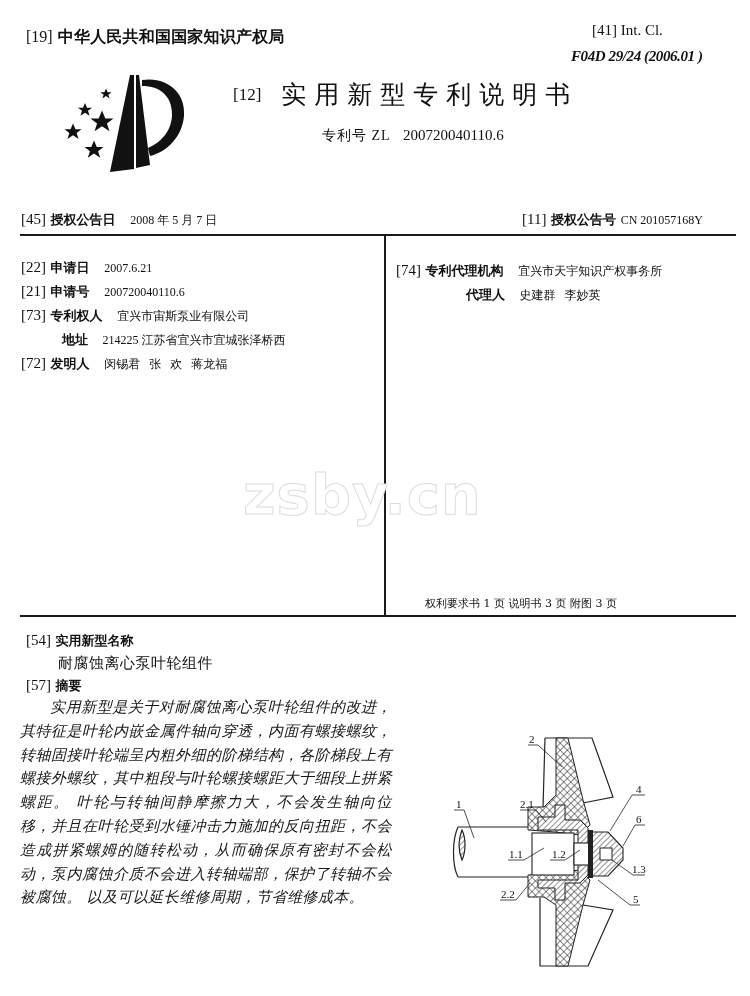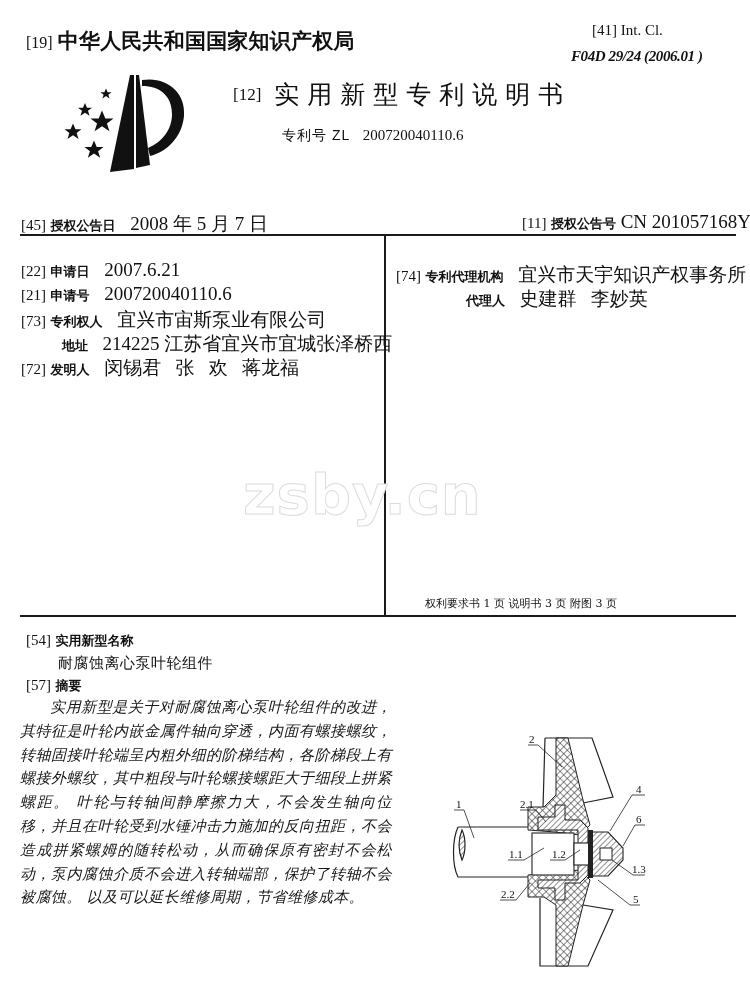--- a/index.html
+++ b/index.html
@@ -6,36 +6,36 @@
   body { width:750px; height:996px; position:relative; overflow:hidden;
          font-family:"DejaVu Serif","Liberation Serif",serif; color:#111; }
   .abs { position:absolute; white-space:nowrap; }
   .serif { font-family:"Liberation Serif","DejaVu Serif",serif; }
   .bold { font-weight:bold; }
   .br { font-family:"Liberation Serif",serif; font-weight:normal; }
   .hline { position:absolute; height:2px; background:#1a1a1a; }
   .vline { position:absolute; width:2px; background:#1a1a1a; }
 
   #office { left:26px; top:27px; font-size:16px; }
-  #office .name { font-family:"DejaVu Sans",sans-serif; font-weight:bold; font-size:21px; letter-spacing:0.2px; }
+  #office .name { font-family:"DejaVu Sans",sans-serif; font-weight:bold; font-size:16px; letter-spacing:0.2px; }
 
   #intcl-label { left:592px; top:22px; font-size:15px; }
   #intcl-code { left:571px; top:48px; font-size:15px; font-style:italic; font-weight:bold; letter-spacing:-0.4px; }
 
   #title { left:233px; top:78px; font-size:25px; }
-  #title .code { font-size:17px; font-family:"Liberation Serif",serif; vertical-align:3px; margin-right:13px; }
+  #title .code { font-size:17px; font-family:"Liberation Serif",serif; vertical-align:3px; margin-right:20px; }
   #title .t { font-family:"DejaVu Sans",sans-serif; letter-spacing:8px; font-weight:normal; }
 
   #patno { left:282px; top:127px; font-size:14px; }
-  #patno .lbl { font-family:Liberation Sans, sans-serif; letter-spacing:1px; }
+  #patno .lbl { font-family:Liberation Serif, serif; letter-spacing:1px;margin-left:40px; }
 
   .row { font-size:14.5px; }
   .row .code { font-family:"Liberation Serif",serif; font-size:15px; }
   .row .lbl { font-family:"DejaVu Sans",sans-serif; font-weight:bold; font-size:13px; margin-right:10px; }
-  .row .val { font-family:"Liberation Serif","DejaVu Serif",serif; font-size:19px; }
+  .row .val { font-family:"Liberation Serif","DejaVu Serif",serif; font-size:12px; }
 
   #pages { left:425px; top:596px; font-size:11px; font-family:"DejaVu Serif",serif; }
 
   #watermark { left:243px; top:462px; font-size:56px; font-family:"DejaVu Sans",sans-serif;
                font-weight:bold; color:#ffffff; -webkit-text-stroke:1px #dcdcdc; letter-spacing:1px; }
 
   #abstract { position:absolute; left:20px; top:696px; width:372px; font-size:15px;
               line-height:23.8px; font-family:"DejaVu Sans",sans-serif; text-align:justify;
               letter-spacing:0.4px; color:#161616;font-style:italic; }
   #abstract p { margin:0; text-indent:2em; }

